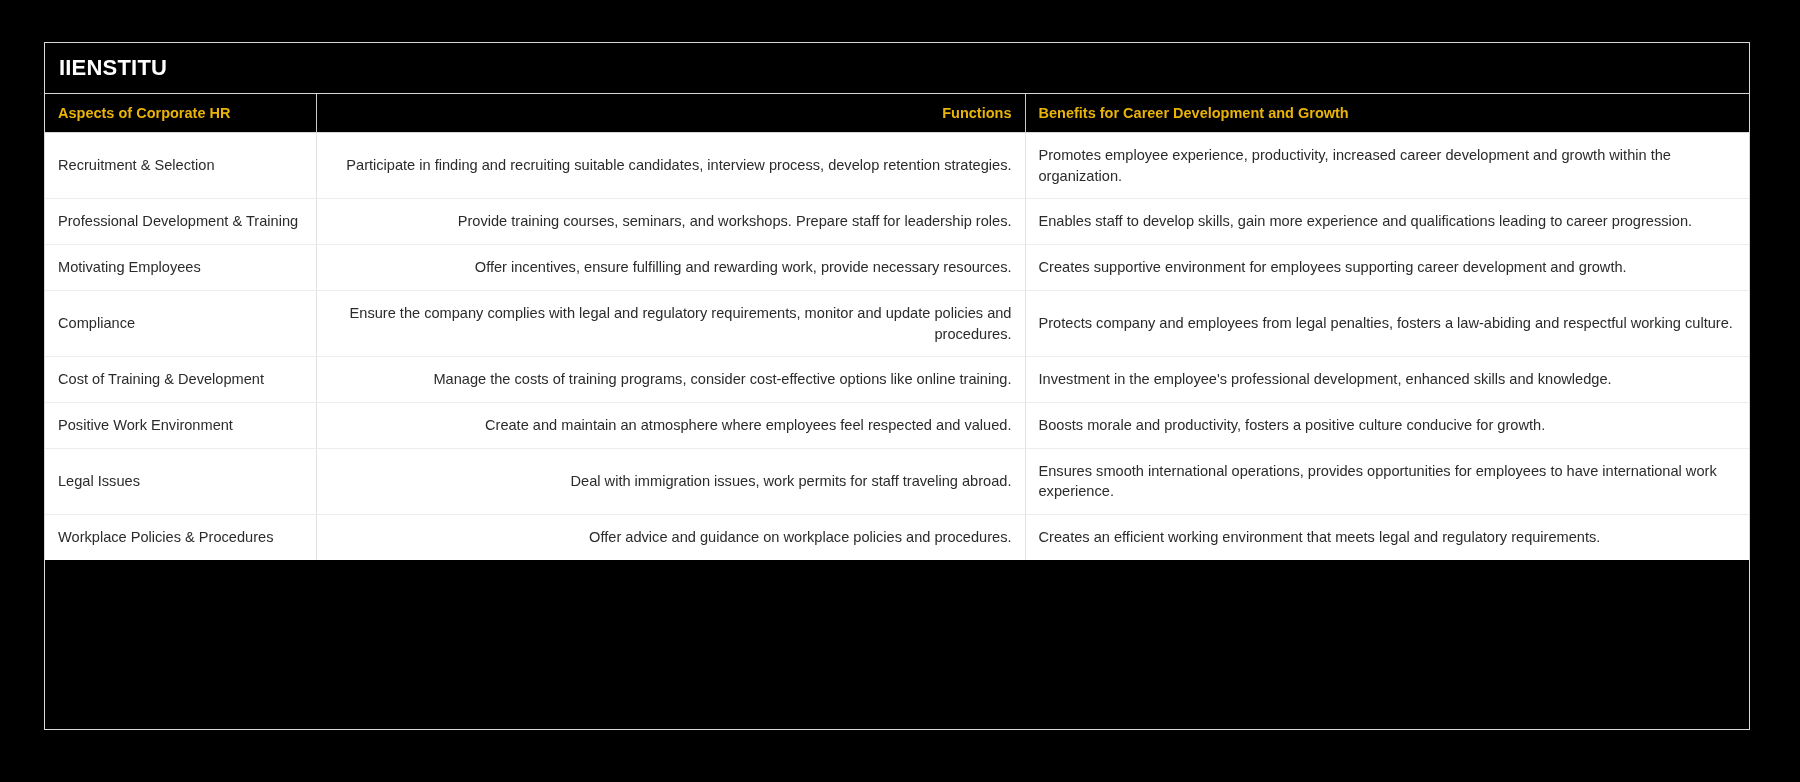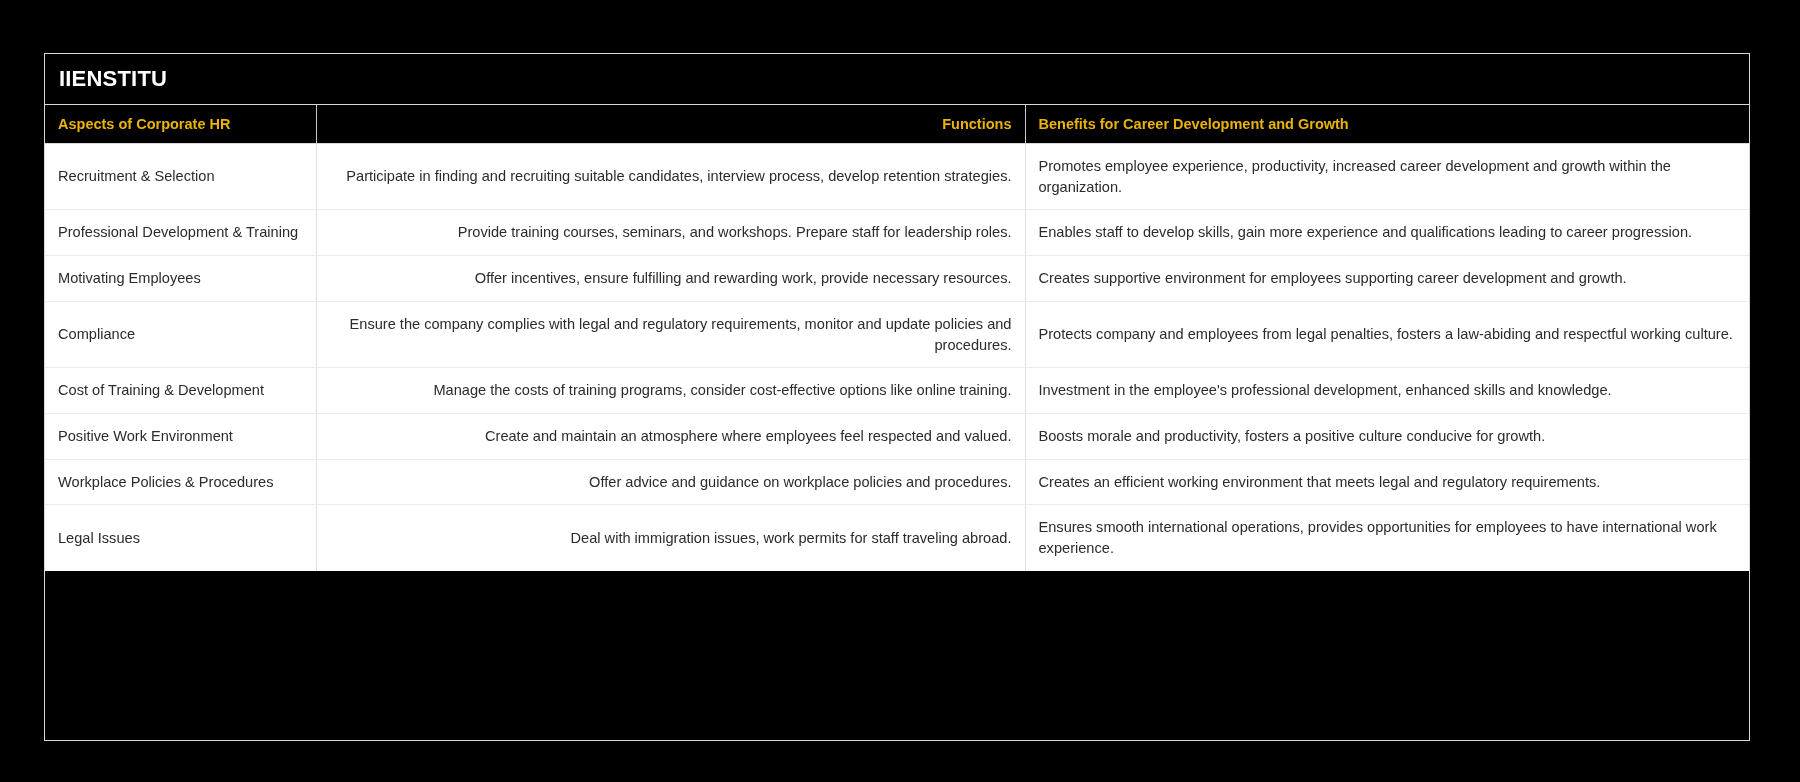--- a/index.html
+++ b/index.html
@@ -18,21 +18,21 @@
   #page {
     position: relative;
     width: 1800px;
     height: 782px;
     background: #000000;
   }
 
   .table-frame {
     position: absolute;
     left: 44px;
-    top: 53px;
+    top: 42px;
     width: 1706px;
     height: 688px;
     border: 1px solid #d8d8d8;
     box-sizing: border-box;
     background: #000000;
     overflow: hidden;
   }
 
   .brand-band {
     height: 51px;
@@ -144,28 +144,28 @@
           <td class="col-benefit">Investment in the employee's professional development, enhanced skills and knowledge.</td>
         </tr>
 
         <tr>
           <td class="col-aspect">Positive Work Environment</td>
           <td class="col-function">Create and maintain an atmosphere where employees feel respected and valued.</td>
           <td class="col-benefit">Boosts morale and productivity, fosters a positive culture conducive for growth.</td>
         </tr>
 
         <tr>
+          <td class="col-aspect">Legal Issues</td>
+          <td class="col-function">Deal with immigration issues, work permits for staff traveling abroad.</td>
+          <td class="col-benefit">Ensures smooth international operations, provides opportunities for employees to have international work experience.</td>
+        </tr>
+
+        <tr>
           <td class="col-aspect">Workplace Policies &amp; Procedures</td>
           <td class="col-function">Offer advice and guidance on workplace policies and procedures.</td>
           <td class="col-benefit">Creates an efficient working environment that meets legal and regulatory requirements.</td>
-        </tr>
-
-        <tr>
-          <td class="col-aspect">Legal Issues</td>
-          <td class="col-function">Deal with immigration issues, work permits for staff traveling abroad.</td>
-          <td class="col-benefit">Ensures smooth international operations, provides opportunities for employees to have international work experience.</td>
         </tr>
 
       </tbody>
     </table>
 
   </div>
 </div>
 
 </body></html>

